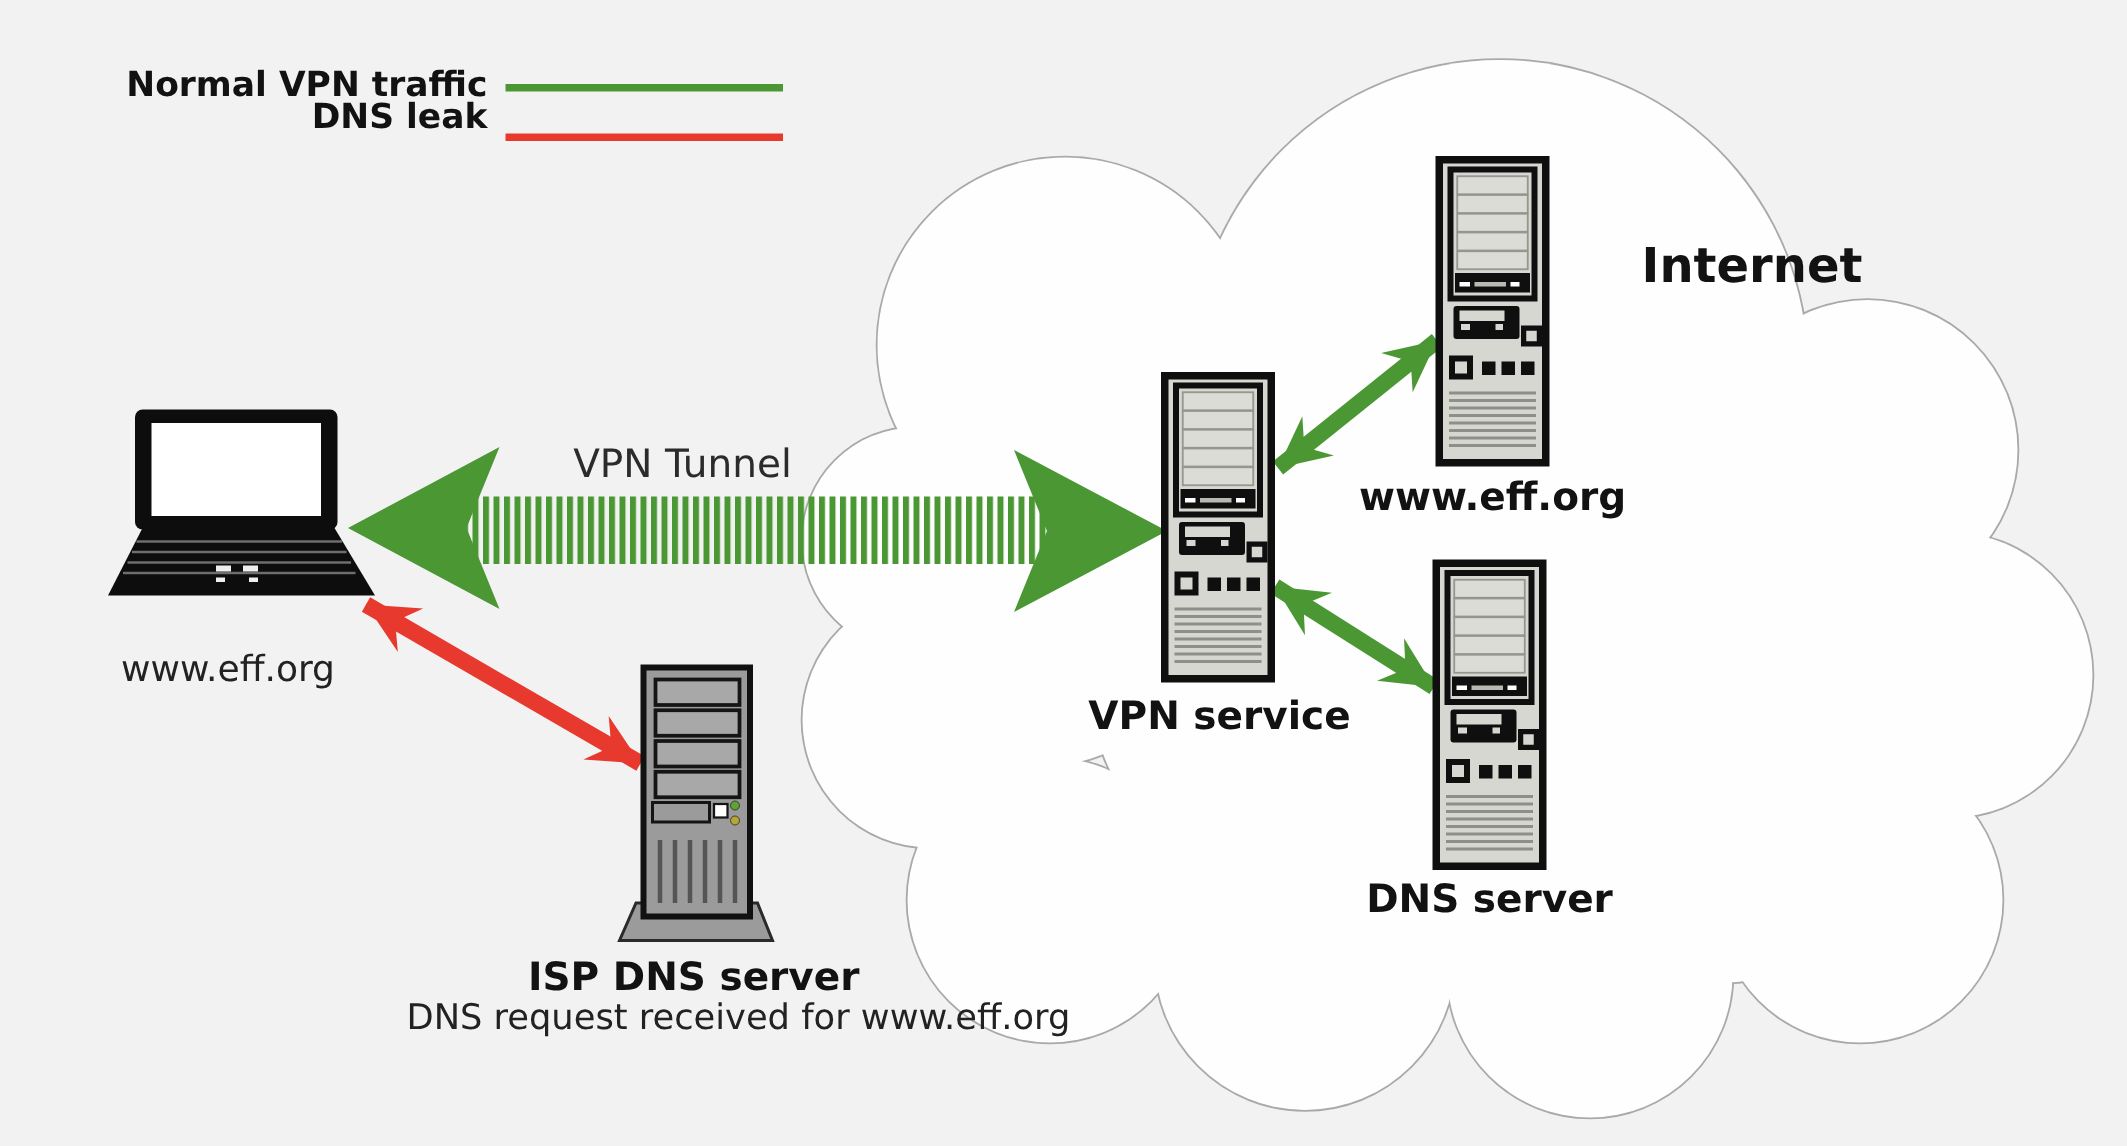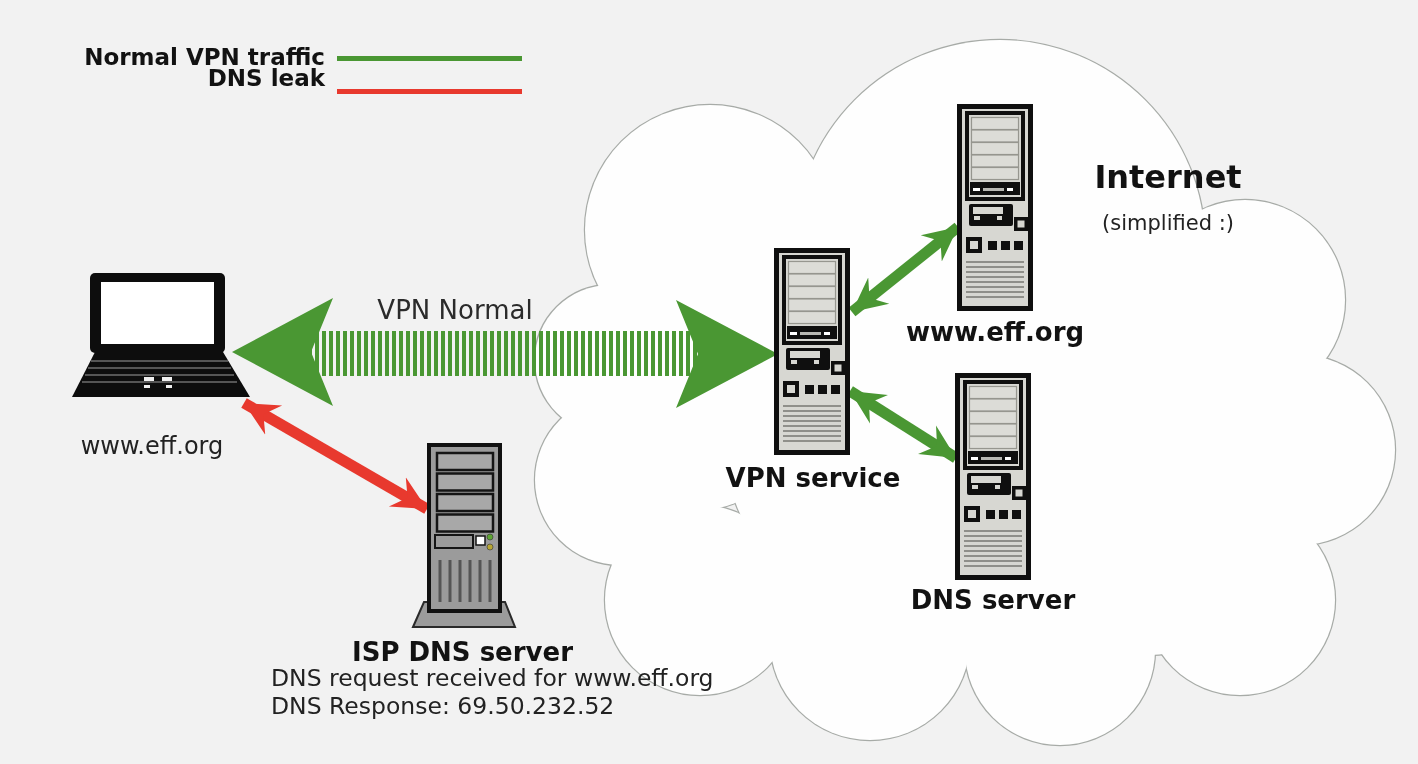--- a/index.html
+++ b/index.html
@@ -173,28 +173,26 @@
     </g>
   </svg>
 
   <div>
     <div class="lbl legend-label right" style="left:40px;top:44px;width:285px;">Normal VPN traffic</div>
     <div class="legend-line line-green" style="left:337px;top:56px;"></div>
     <div class="lbl legend-label right" style="left:40px;top:65px;width:285px;">DNS leak</div>
     <div class="legend-line line-red" style="left:337px;top:89px;"></div>
   </div>
 
-  <div class="lbl tunnel-label center" style="left:350px;top:295px;width:210px;">VPN Normal</div>
+  <div class="lbl tunnel-label center" style="left:350px;top:295px;width:210px;">VPN Tunnel</div>
 
   <div class="lbl sub-label center" style="left:42px;top:432px;width:220px;">www.eff.org</div>
 
   <div class="lbl internet-title center" style="left:1058px;top:158px;width:220px;">Internet</div>
-  <div class="lbl internet-sub center" style="left:1058px;top:211px;width:220px;">(simplified :)</div>
 
   <div class="lbl node-label center" style="left:703px;top:463px;width:220px;text-align:center;">VPN service</div>
   <div class="lbl node-label center" style="left:885px;top:317px;width:220px;">www.eff.org</div>
   <div class="lbl node-label center" style="left:352px;top:637px;width:220px;">ISP DNS server</div>
 
   <div class="lbl node-label center" style="left:883px;top:585px;width:220px;">DNS server</div>
   <div class="lbl detail-line" style="left:271px;top:664px;">DNS request received for www.eff.org</div>
-  <div class="lbl detail-line" style="left:271px;top:692px;">DNS Response: 69.50.232.52</div>
 
 </div>
 
 </body></html>

